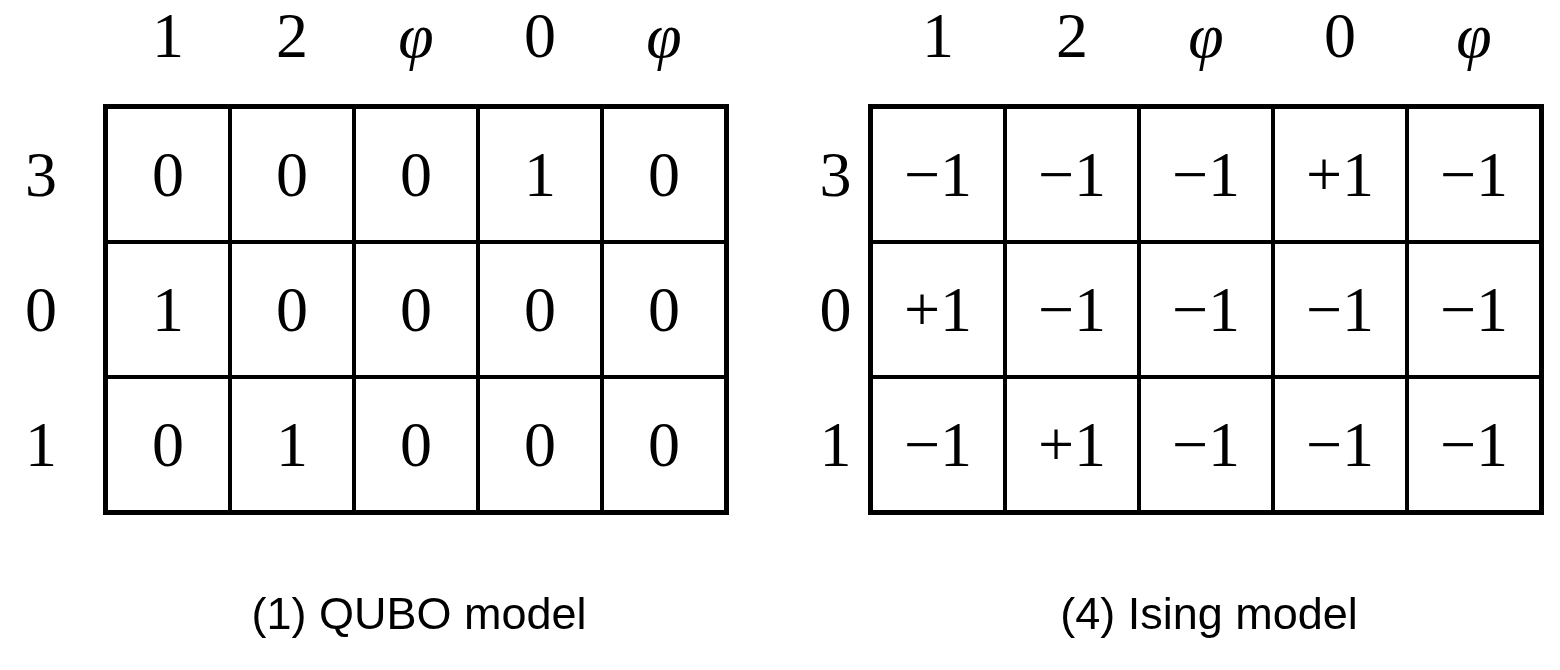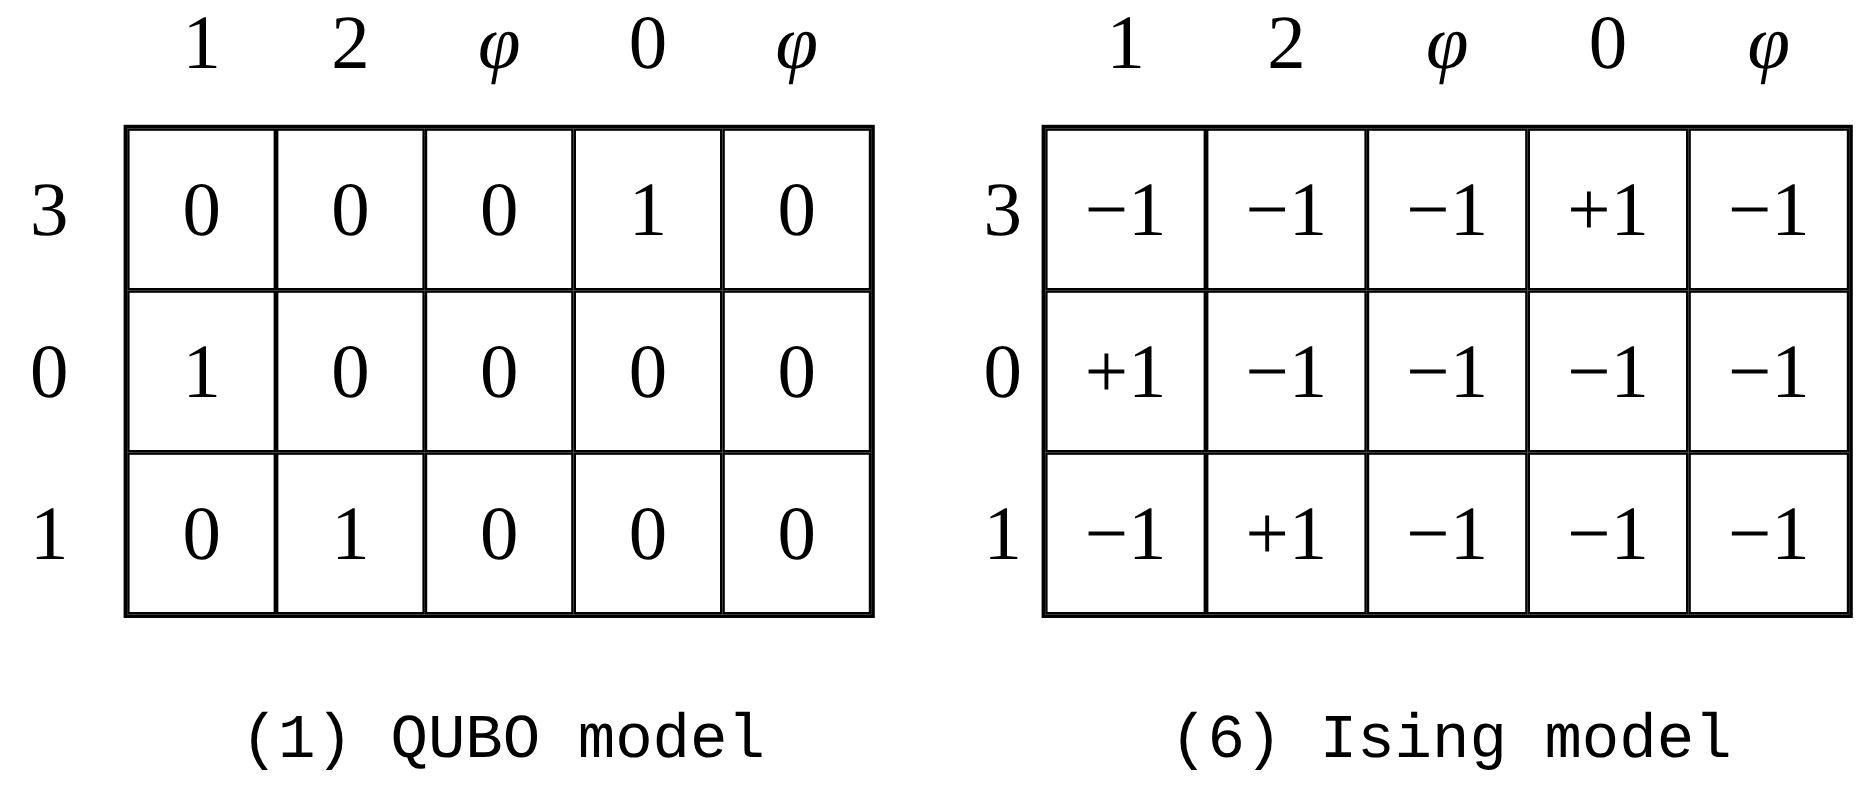--- a/index.html
+++ b/index.html
@@ -45,22 +45,22 @@
   .right .cells { grid-template-columns: repeat(5, 134px); }
   .cell {
     box-sizing: border-box;
     border: 2px solid #000000;
     display: flex; align-items: center; justify-content: center;
     font-size: 64px;
   }
 
   .caption-row {
     margin-top: 74px; text-align: center;
-    font-family: Liberation Mono, monospace;
-    font-size: 52px; line-height: 1.1;
+    font-family: Liberation Sans, sans-serif;
+    font-size: 45px; line-height: 1.1;
   }
   .left  .caption-row { margin-left: 91px; width: 626px; }
   .right .caption-row { margin-left: 68px; width: 676px; }
 </style>
 </head>
 <body>
 
 <div class="figure">
 
   <div class="panel left">
@@ -128,17 +128,17 @@
         <div class="cell">−1</div>
         <div class="cell">−1</div>
         <div class="cell">−1</div>
         <div class="cell">+1</div>
         <div class="cell">−1</div>
         <div class="cell">−1</div>
         <div class="cell">−1</div>
       </div>
     </div>
     <div class="caption-row">
-      <span>(6) Ising model</span>
+      <span>(4) Ising model</span>
     </div>
   </div>
 
 </div>
 
 </body></html>

